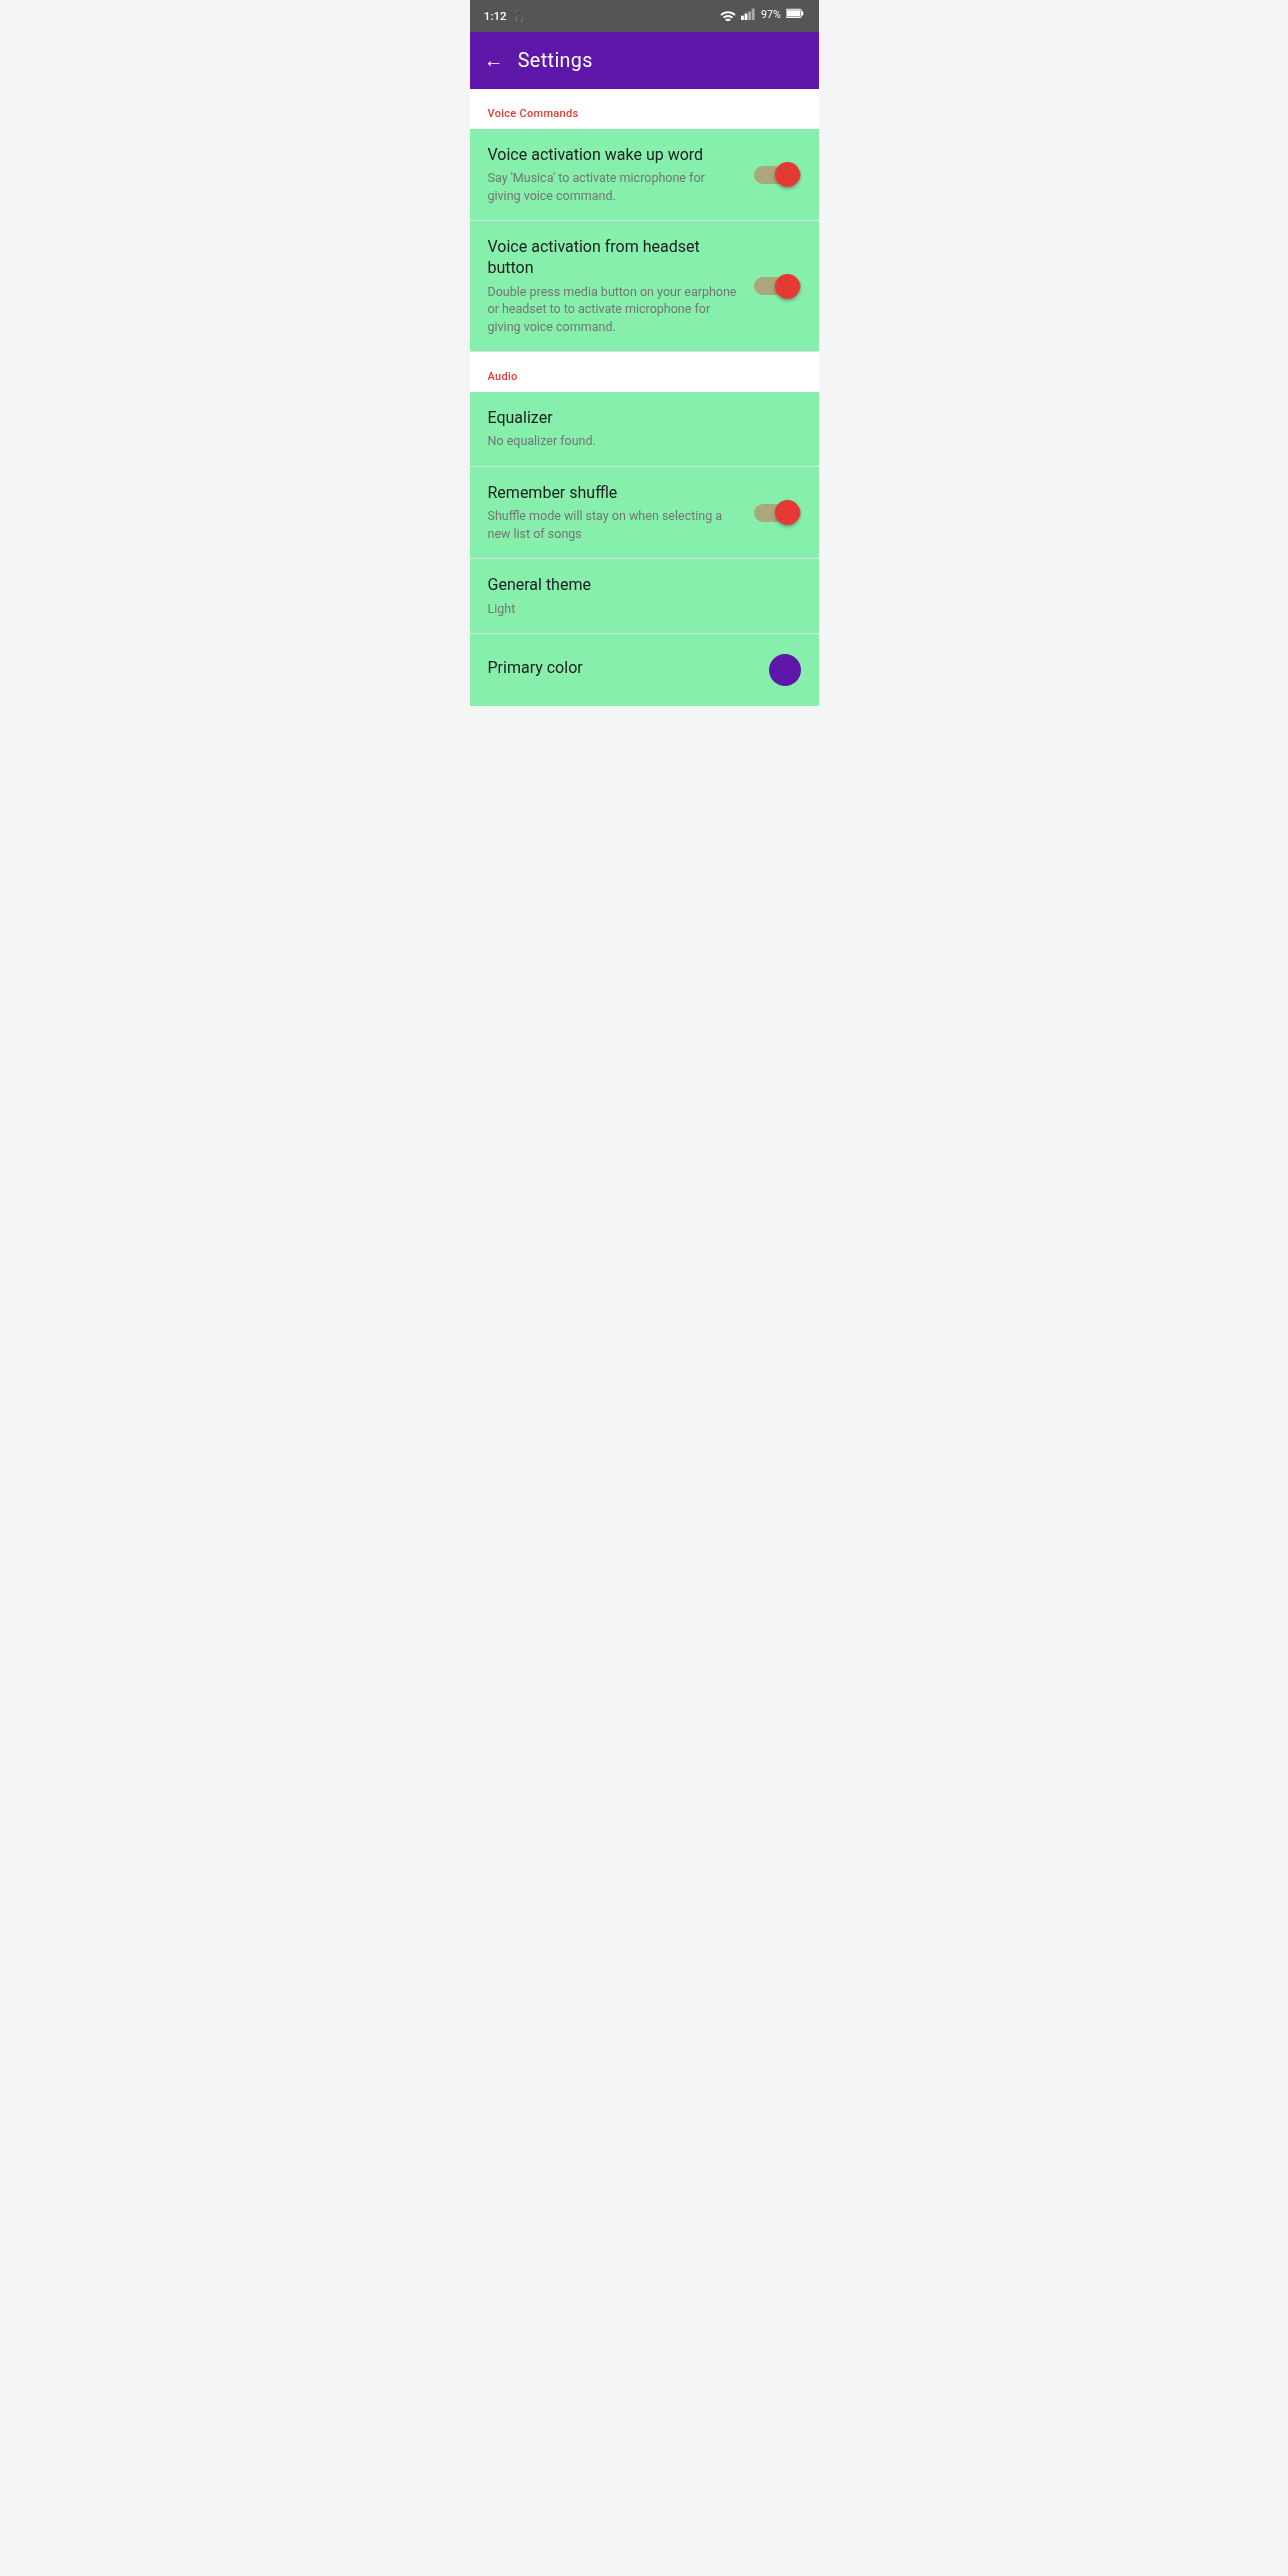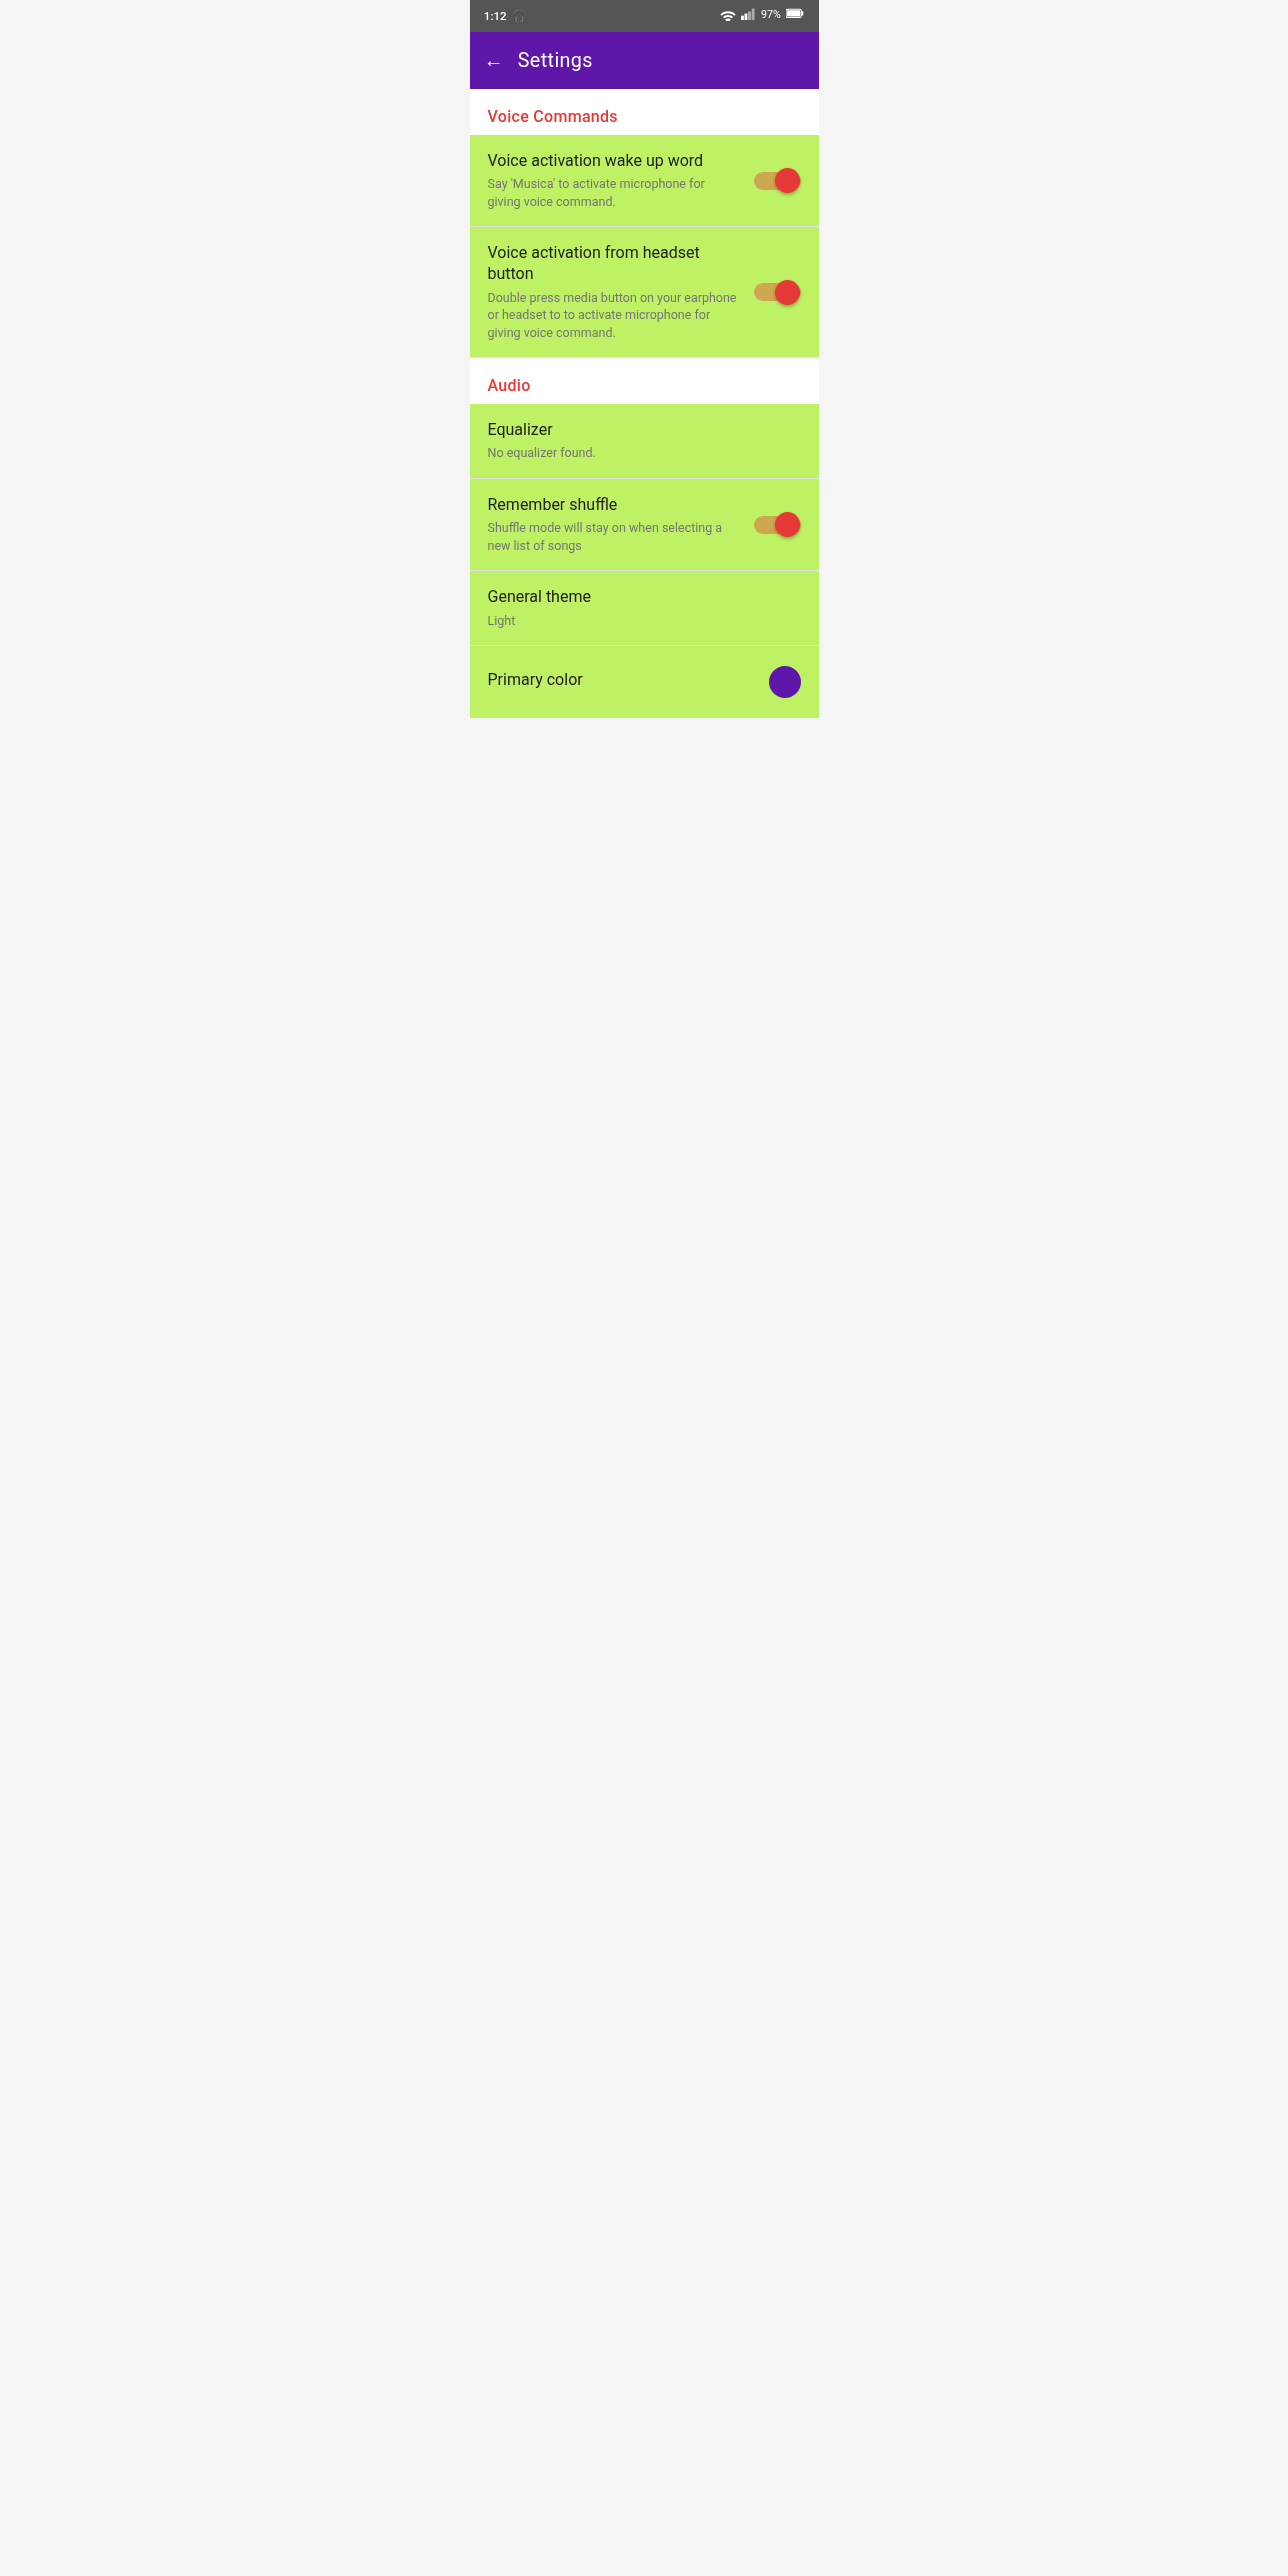--- a/index.html
+++ b/index.html
@@ -65,33 +65,33 @@
       letter-spacing: 0.4px;
     }
 
     
     .content {
       background: #fff;
     }
 
     .section-header {
       color: #e53935;
-      font-size: 16px;
+      font-size: 11px;
       font-weight: 500;
       padding: 18px 18px 9px 18px;
       letter-spacing: 0.3px;
     }
 
     .setting-item {
       display: flex;
       align-items: center;
       justify-content: flex-end;
       padding: 16px 18px;
       border-bottom: 0.9px solid #e0e0e0;
-      background: #bef264;
+      background: #86efac;
       min-height: 72px;
     }
 
     .setting-item:last-child {
       border-bottom: none;
     }
 
     .setting-text {
       flex: 1;
       padding-right: 14.3px;

